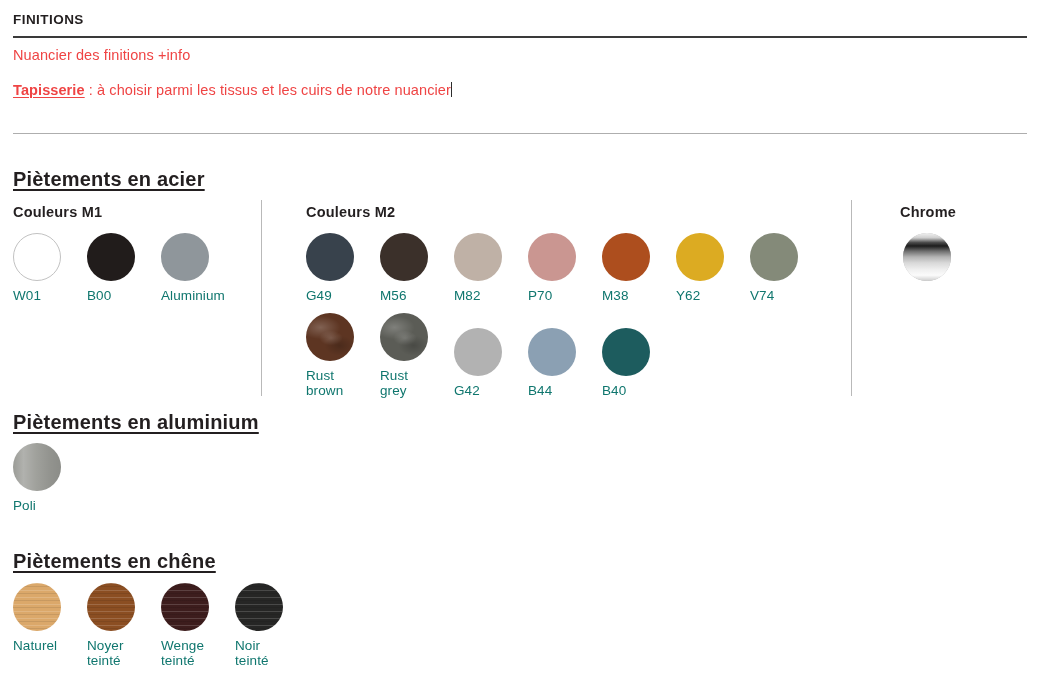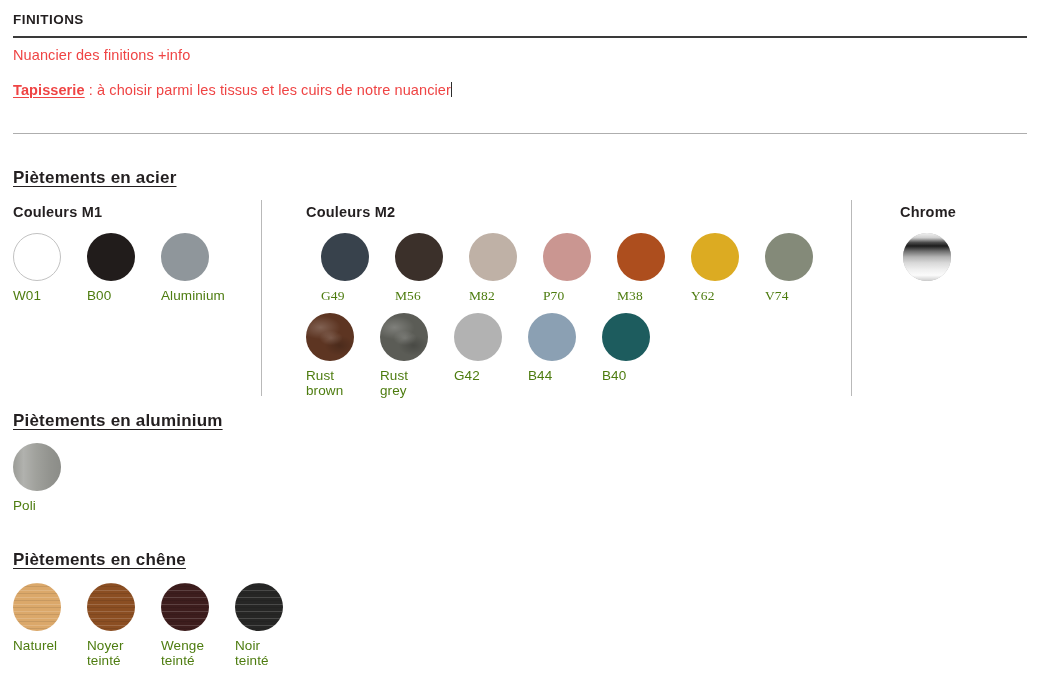--- a/index.html
+++ b/index.html
@@ -35,21 +35,21 @@
     font-weight:bold;text-decoration:underline;text-underline-offset:2px;
   }
   .caret{
     display:inline-block;width:1px;height:15px;background:#2d2d2d;
     vertical-align:-2px;margin-left:0px;
   }
 
   
   .group-head{
     position:absolute;left:13px;
-    font-size:17px;font-weight:bold;color:#231f20;
+    font-size:20px;font-weight:bold;color:#231f20;
     text-decoration:underline;text-underline-offset:3px;
     letter-spacing:.2px;
   }
   .gh-acier{top:168px;}
   .gh-alu{top:411px;}
   .gh-chene{top:550px;}
 
   .col-head{
     position:absolute;font-size:14.5px;font-weight:bold;color:#231f20;letter-spacing:.2px;
   }
@@ -64,28 +64,28 @@
 
   
   .row{position:absolute;display:flex;}
   .sw{width:74px;display:flex;flex-direction:column;align-items:flex-start;}
   .dot{
     width:48px;height:48px;border-radius:50%;
     display:block;position:relative;overflow:hidden;
   }
   .dot.outline{border:1px solid #c2c2c2;box-sizing:border-box;background:#ffffff;}
   .lbl{
-    margin-top:7px;font-size:13.5px;color:#4d7c0f;line-height:15px;
+    margin-top:7px;font-size:13.5px;color:#0f766e;line-height:15px;
     letter-spacing:.1px;white-space:pre-line;
   }
 
   
   .row-m1{left:13px;top:233px;}
-  .row-m2a{left:321px;top:233px;font-family:Liberation Serif, serif;}
-  .row-m2b{left:306px;top:313px;}
+  .row-m2a{left:306px;top:233px;}
+  .row-m2b{left:306px;top:313px;align-items:flex-end;}
   .row-chrome{left:903px;top:233px;}
   .row-alu{left:13px;top:443px;}
   .row-chene{left:13px;top:583px;}
 
   
   .grain::after{
     content:"";position:absolute;inset:0;
     background:repeating-linear-gradient(
       to bottom,
       rgba(255,255,255,.16) 0px,

